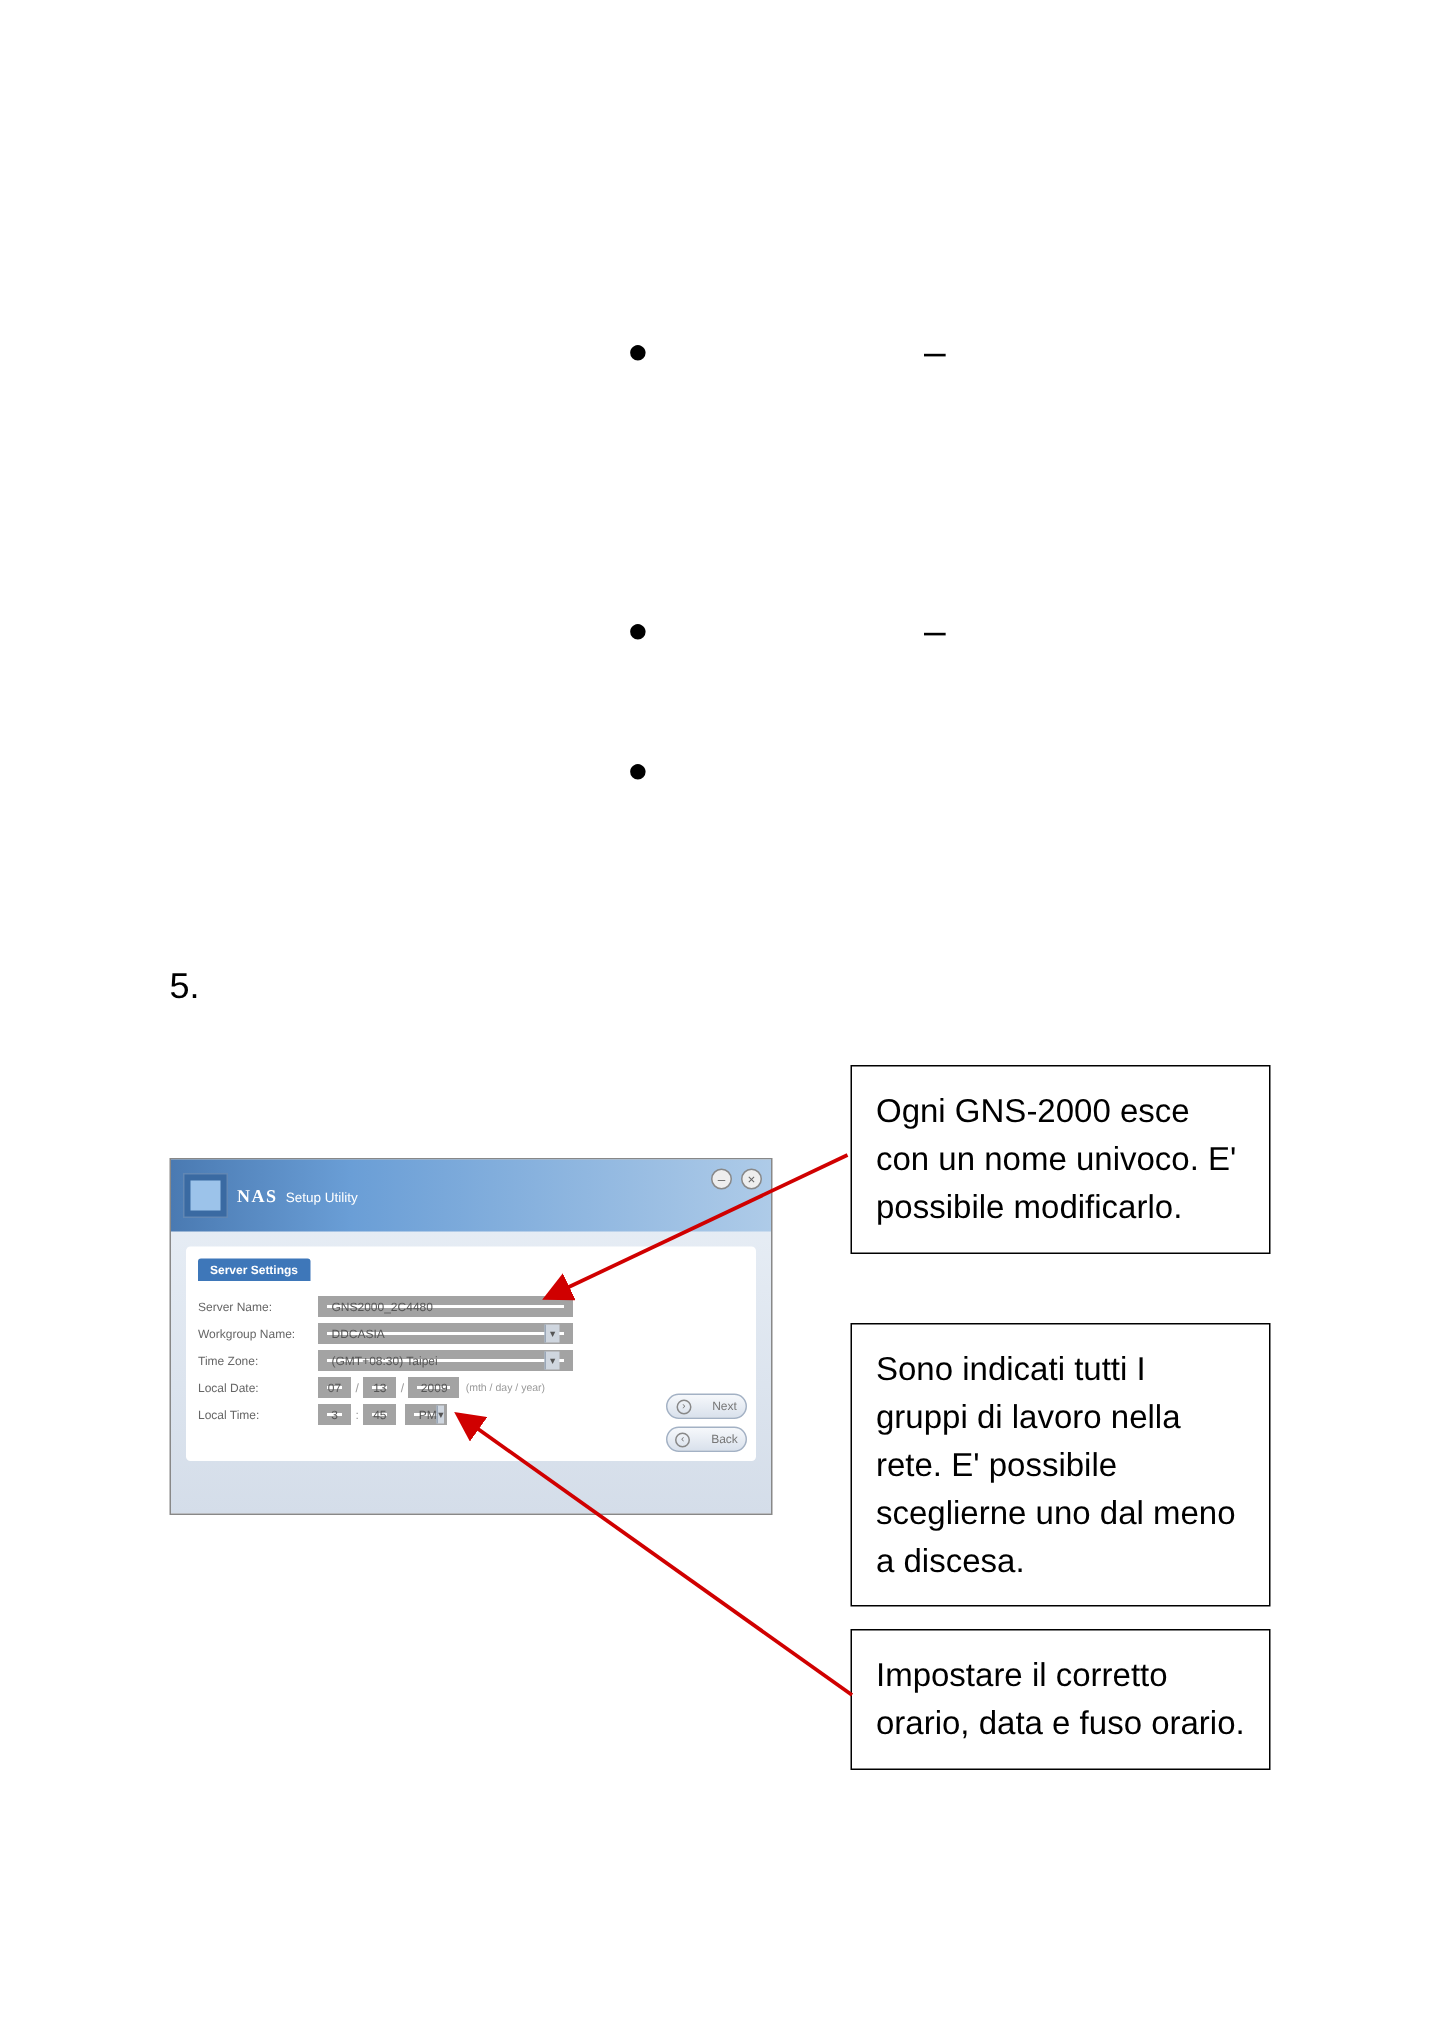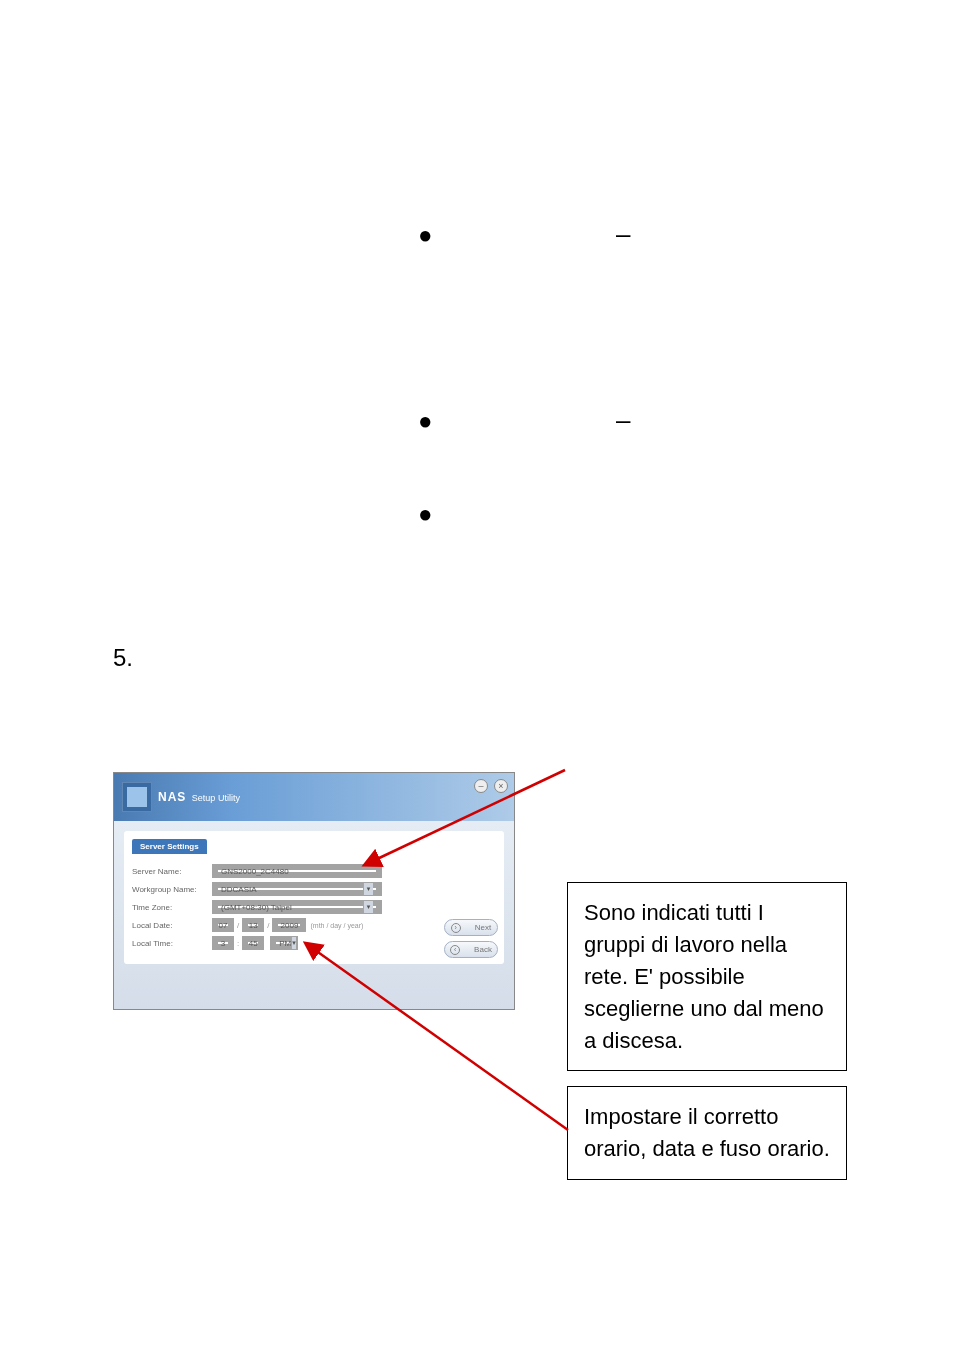--- a/index.html
+++ b/index.html
@@ -71,20 +71,21 @@
     content:"";
     position:absolute;
     inset:4px;
     background:#9cc3ea;
   }
   .ss-title {
     color: #fff;
     font-weight: bold;
     font-size: 12px;
     letter-spacing: 1px;
+    font-family: Liberation Serif, serif;
   }
   .ss-winbtns {
     position: absolute;
     right: 6px;
     top: 6px;
     display: flex;
     gap: 6px;
   }
   .ss-winbtn {
     width: 14px;
@@ -95,21 +96,21 @@
     font-size: 9px;
     display: flex;
     align-items: center;
     justify-content: center;
     color: #666;
   }
   .ss-body {
     background: #fff;
     margin: 10px;
     border-radius: 3px;
-    padding: 8px 8px 10px;
+    padding: 8px 8px 20px;
     position: relative;
   }
   .ss-tab {
     display: inline-block;
     background: #3e77b9;
     color: #fff;
     font-size: 8px;
     padding: 3px 8px;
     border-radius: 2px 2px 0 0;
     font-weight: bold;
@@ -255,20 +256,23 @@
         <span class="bico">›</span>
         <span>Next</span>
       </div>
       <div class="ss-btn ss-btn-back">
         <span class="bico">‹</span>
         <span>Back</span>
       </div>
     </div>
   </div>
 
+  <div class="callout" style="top:710px; left:567px;">
+    <span>Ogni GNS-2000 esce con un nome univoco. E' possibile modificarlo.</span>
+  </div>
   <div class="callout" style="top:882px; left:567px;">
     <span>Sono indicati tutti I gruppi di lavoro nella rete. E' possibile sceglierne uno dal meno a discesa.</span>
   </div>
   <div class="callout" style="top:1086px; left:567px;">
     <span>Impostare il corretto orario, data e fuso orario.</span>
   </div>
 
   <svg class="arrow" style="left:355px; top:760px;" width="220" height="110">
     <defs>
         <marker id="ah1" markerWidth="8" markerHeight="8" refX="2" refY="4" orient="auto">

